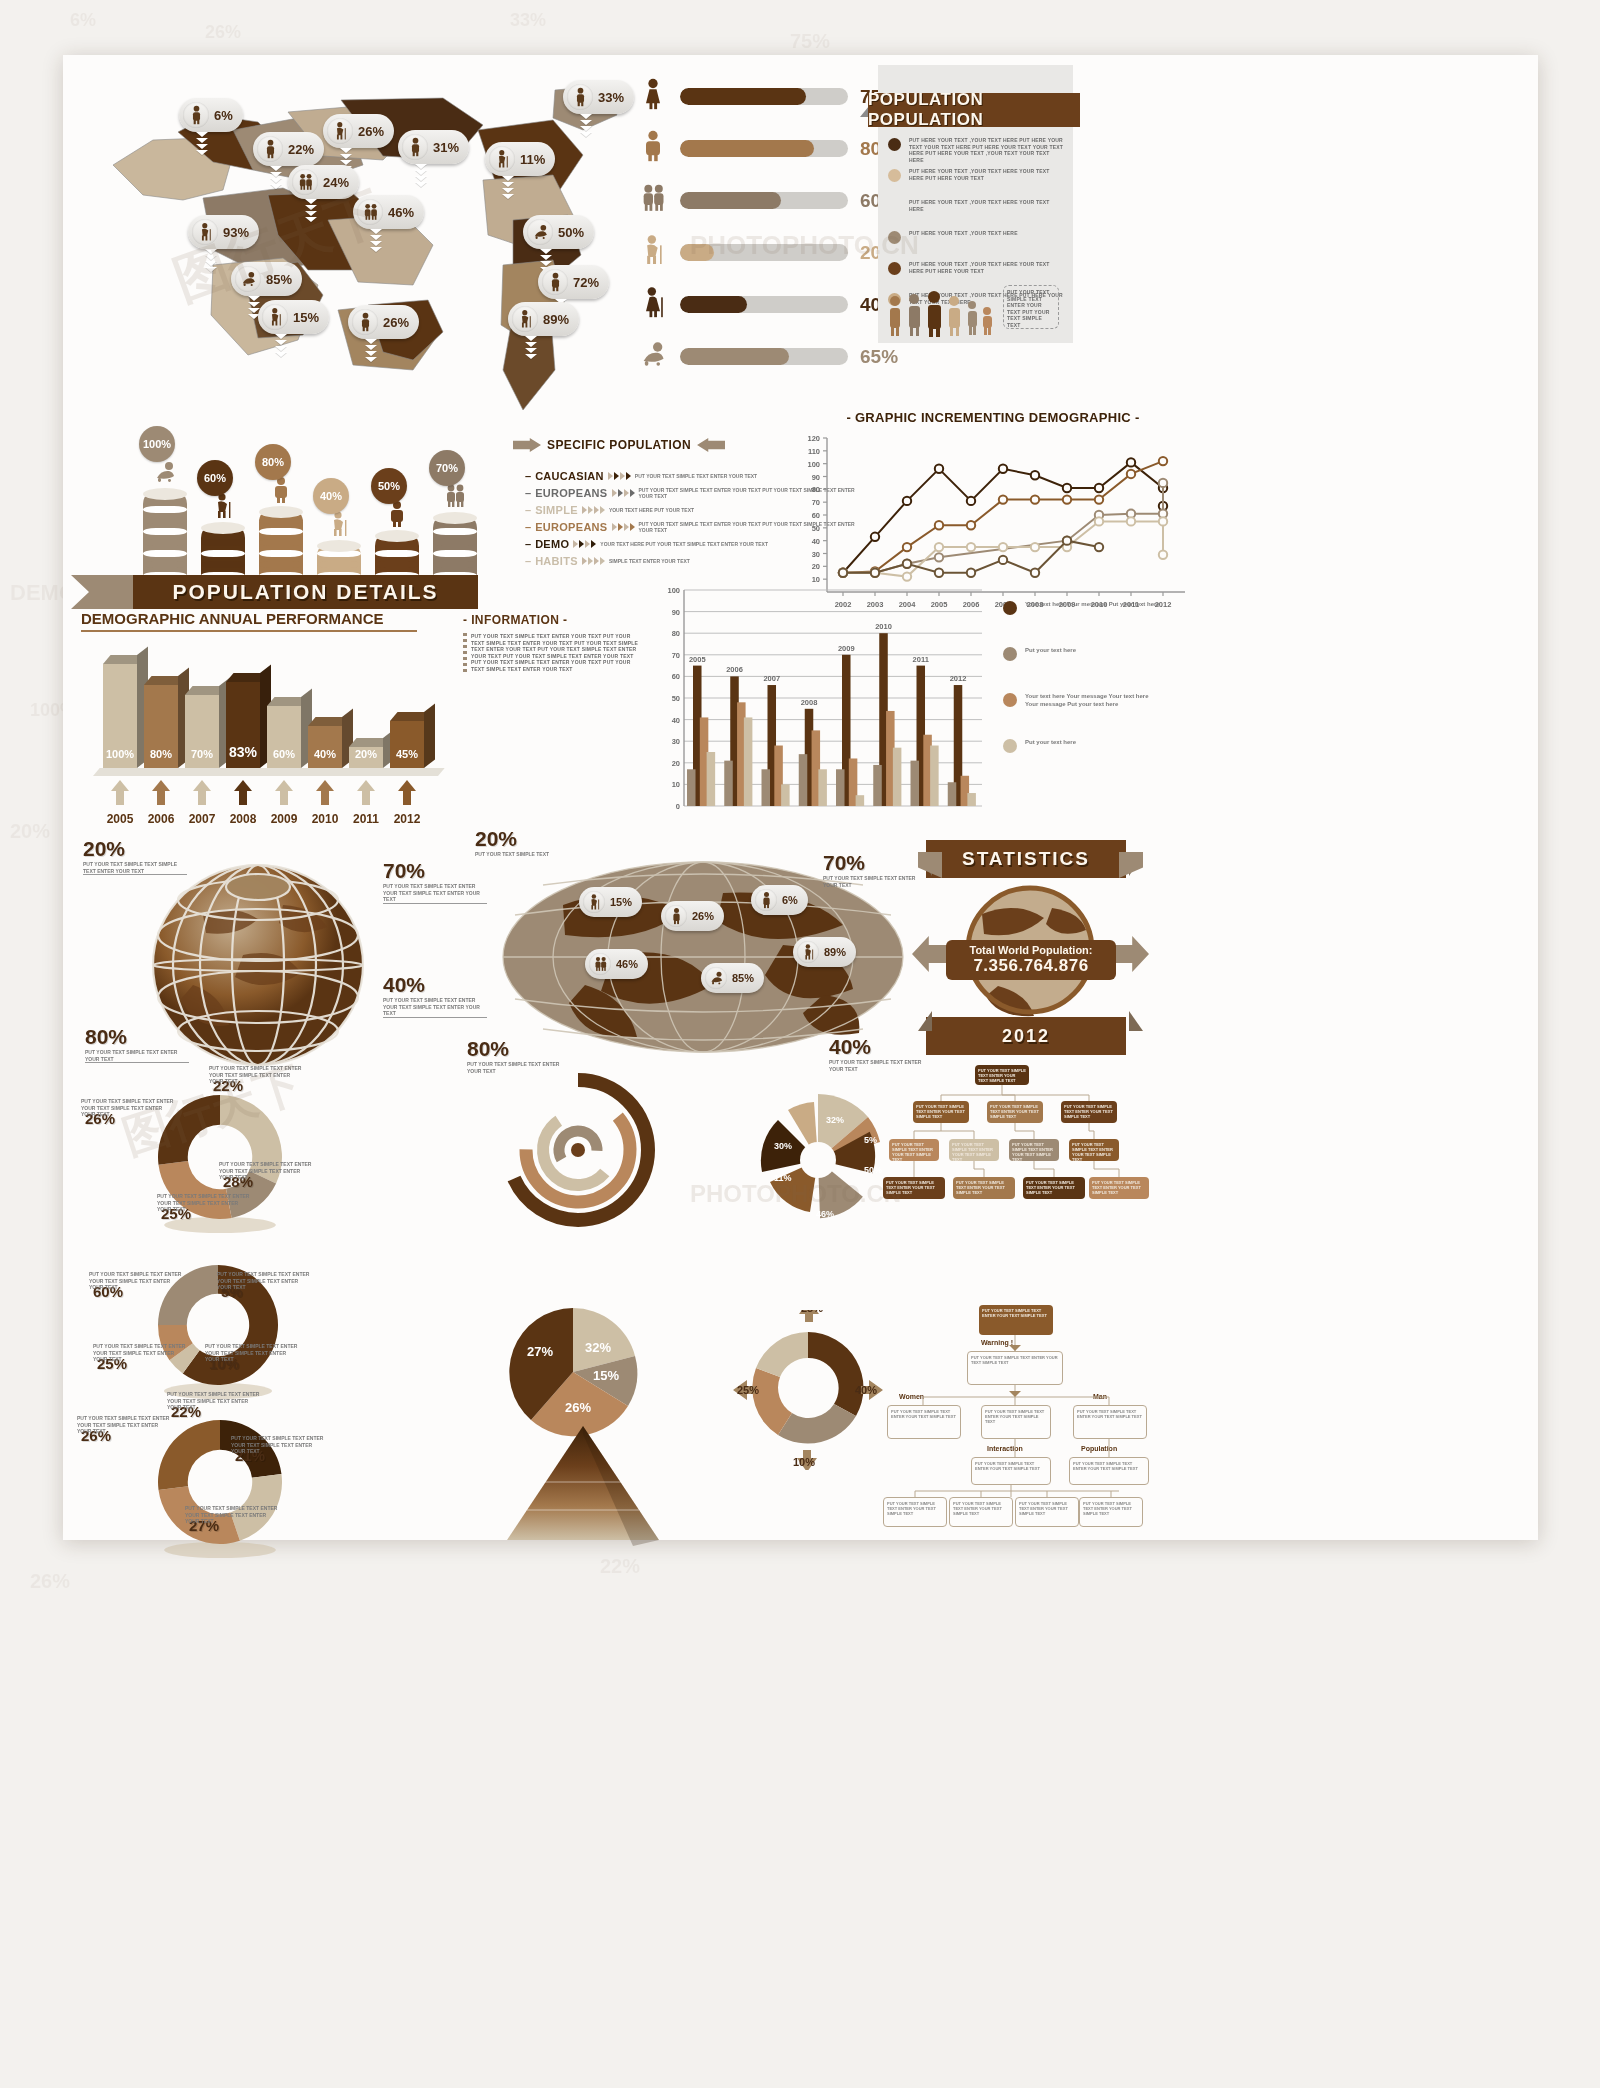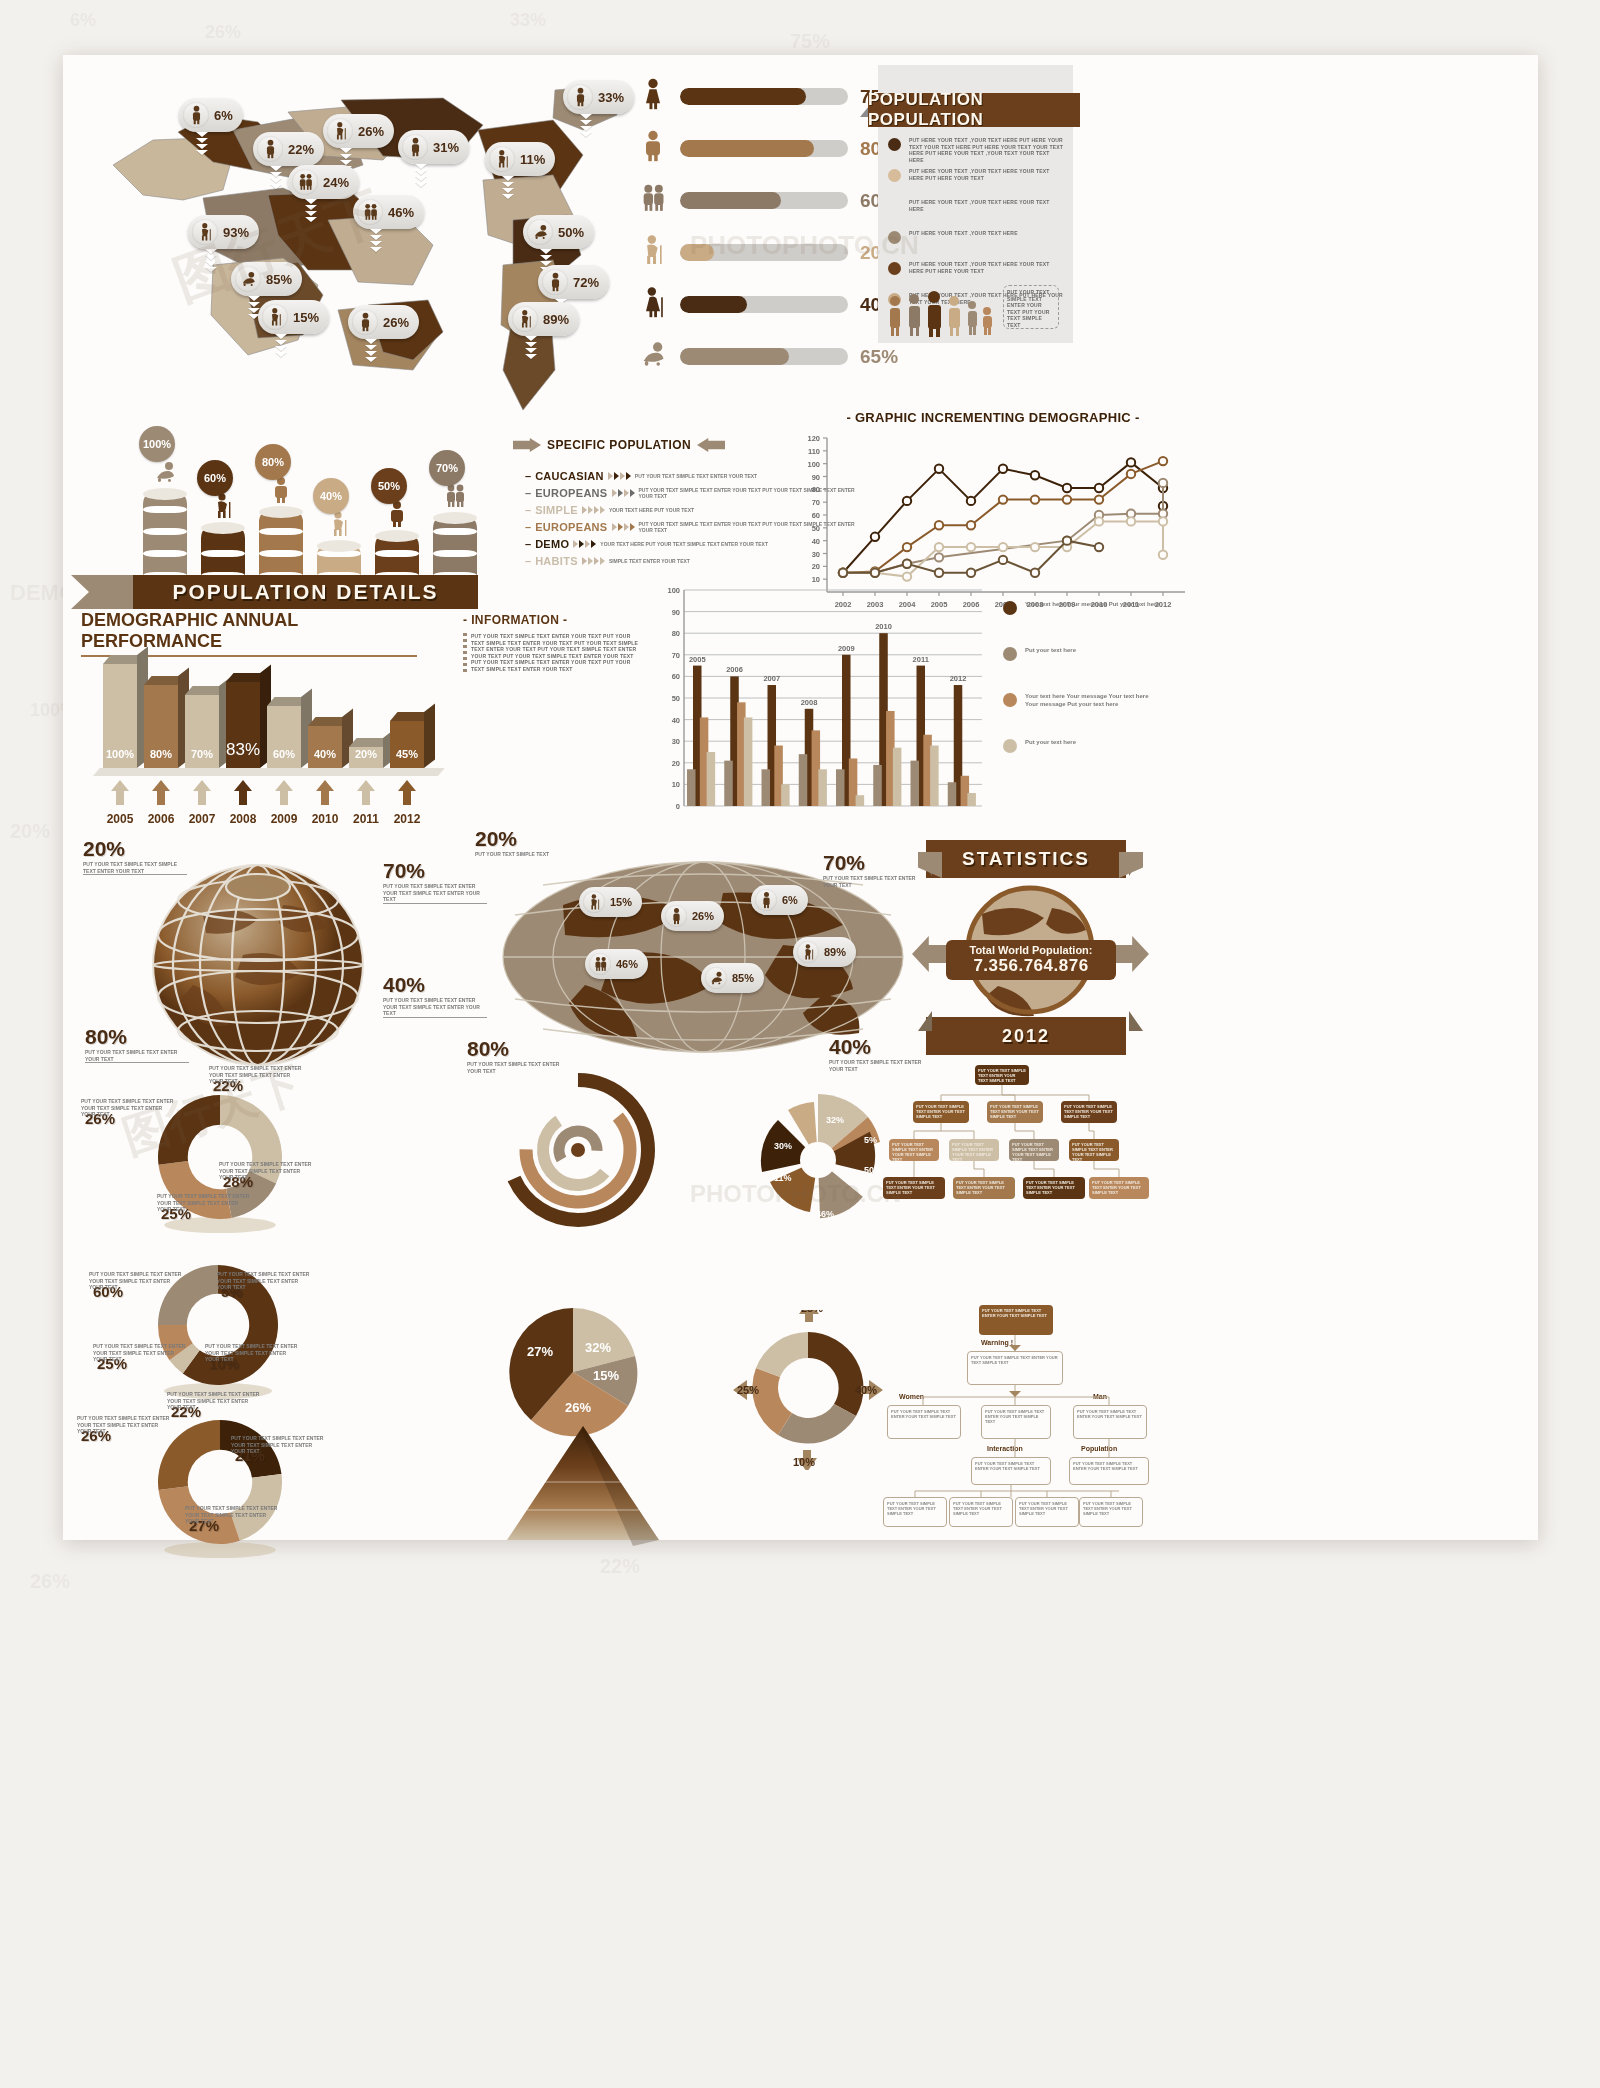--- a/index.html
+++ b/index.html
@@ -857,21 +857,21 @@
             <circle cx="146" cy="142.75" r="4.2" fill="#fdfcfb" stroke="#6b5436" stroke-width="2"></circle>
             <circle cx="178" cy="142.75" r="4.2" fill="#fdfcfb" stroke="#6b5436" stroke-width="2"></circle>
             <circle cx="210" cy="129.91666666666666" r="4.2" fill="#fdfcfb" stroke="#6b5436" stroke-width="2"></circle>
             <circle cx="242" cy="142.75" r="4.2" fill="#fdfcfb" stroke="#6b5436" stroke-width="2"></circle>
             <circle cx="274" cy="110.66666666666667" r="4.2" fill="#fdfcfb" stroke="#6b5436" stroke-width="2"></circle>
             <circle cx="306" cy="117.08333333333333" r="4.2" fill="#fdfcfb" stroke="#6b5436" stroke-width="2"></circle>
           </svg></div>
   </div>
 
   <div style="position:absolute;left:18px;top:555px;width:360px;">
-    <div style="font-size:18px;font-weight:bold;color:#5a3413;border-bottom:2px solid #a3784c;padding-bottom:3px;width:336px;">DEMOGRAPHIC ANNUAL PERFORMANCE</div>
+    <div style="font-size:15px;font-weight:bold;color:#5a3413;border-bottom:2px solid #a3784c;padding-bottom:3px;width:336px;">DEMOGRAPHIC ANNUAL PERFORMANCE</div>
   </div>
   <div id="perf-chart" style="position:absolute;left:30px;top:595px;width:345px;height:180px;">
         <div style="position:absolute;left:0;top:118px;width:345px;height:8px;background:#e4e0d7;transform:skewX(-40deg);transform-origin:bottom left;"></div>
         <div style="position:absolute;left:10px;top:14px;width:34px;height:104px;background:#cdbfa5;">
       <div style="position:absolute;left:0;top:-9px;width:100%;height:9px;background:#cdbfa5;filter:brightness(.78);transform:skewX(-40deg);transform-origin:bottom left;"></div>
       <div style="position:absolute;right:-11px;top:-9px;width:11px;height:113px;background:#cdbfa5;filter:brightness(.62);transform:skewY(-38deg);transform-origin:bottom left;"></div>
       <div style="position:absolute;left:0;bottom:8px;width:100%;text-align:center;color:#fff;font-weight:bold;font-size:11px;">100%</div>
     </div>
         <div style="position:absolute;left:18px;top:130px;">
        <div style="width:0;height:0;border-left:9px solid transparent;border-right:9px solid transparent;border-bottom:11px solid #cdbfa5;"></div>
@@ -894,21 +894,21 @@
       <div style="position:absolute;left:0;bottom:8px;width:100%;text-align:center;color:#fff;font-weight:bold;font-size:11px;">70%</div>
     </div>
         <div style="position:absolute;left:100px;top:130px;">
        <div style="width:0;height:0;border-left:9px solid transparent;border-right:9px solid transparent;border-bottom:11px solid #cdbfa5;"></div>
        <div style="width:8px;height:14px;margin:0 auto;background:#cdbfa5;"></div>
         </div>
         <div class="yrlbl" style="left:87px;top:162px;">2007</div>
         <div style="position:absolute;left:133px;top:31.680000000000007px;width:34px;height:86.32px;background:#5a3413;">
       <div style="position:absolute;left:0;top:-9px;width:100%;height:9px;background:#5a3413;filter:brightness(.78);transform:skewX(-40deg);transform-origin:bottom left;"></div>
       <div style="position:absolute;right:-11px;top:-9px;width:11px;height:95.32px;background:#5a3413;filter:brightness(.62);transform:skewY(-38deg);transform-origin:bottom left;"></div>
-      <div style="position:absolute;left:0;bottom:8px;width:100%;text-align:center;color:#fff;font-weight:normal;font-size:17px;">83%</div>
+      <div style="position:absolute;left:0;bottom:8px;width:100%;text-align:center;color:#fff;font-weight:bold;font-size:14px;">83%</div>
     </div>
         <div style="position:absolute;left:141px;top:130px;">
        <div style="width:0;height:0;border-left:9px solid transparent;border-right:9px solid transparent;border-bottom:11px solid #5a3413;"></div>
        <div style="width:8px;height:14px;margin:0 auto;background:#5a3413;"></div>
         </div>
         <div class="yrlbl" style="left:128px;top:162px;">2008</div>
         <div style="position:absolute;left:174px;top:55.6px;width:34px;height:62.4px;background:#cdbfa5;">
       <div style="position:absolute;left:0;top:-9px;width:100%;height:9px;background:#cdbfa5;filter:brightness(.78);transform:skewX(-40deg);transform-origin:bottom left;"></div>
       <div style="position:absolute;right:-11px;top:-9px;width:11px;height:71.4px;background:#cdbfa5;filter:brightness(.62);transform:skewY(-38deg);transform-origin:bottom left;"></div>
       <div style="position:absolute;left:0;bottom:8px;width:100%;text-align:center;color:#fff;font-weight:bold;font-size:11px;">60%</div>

